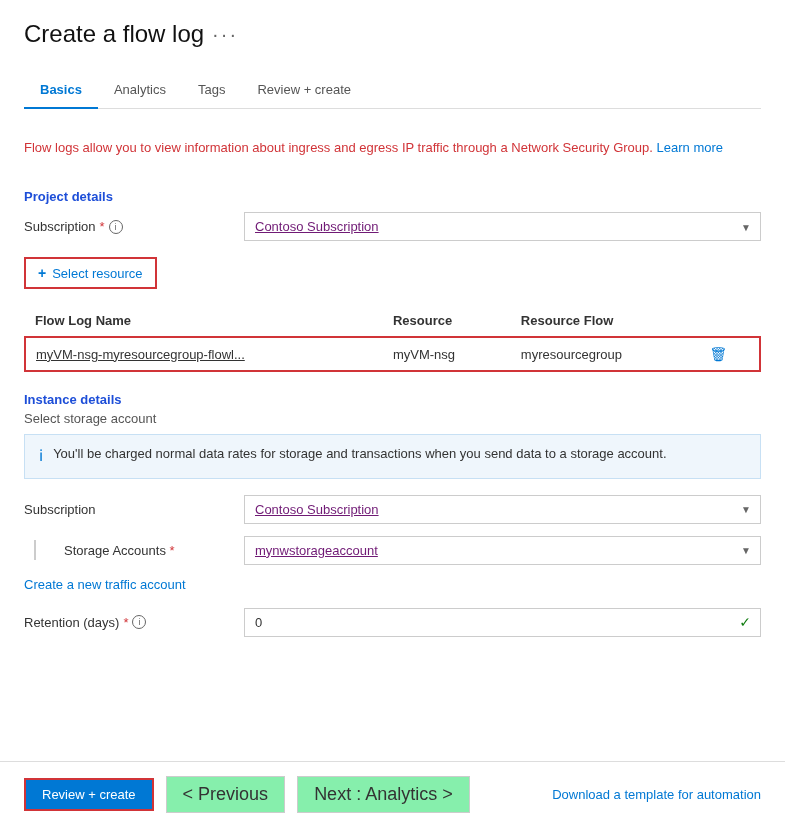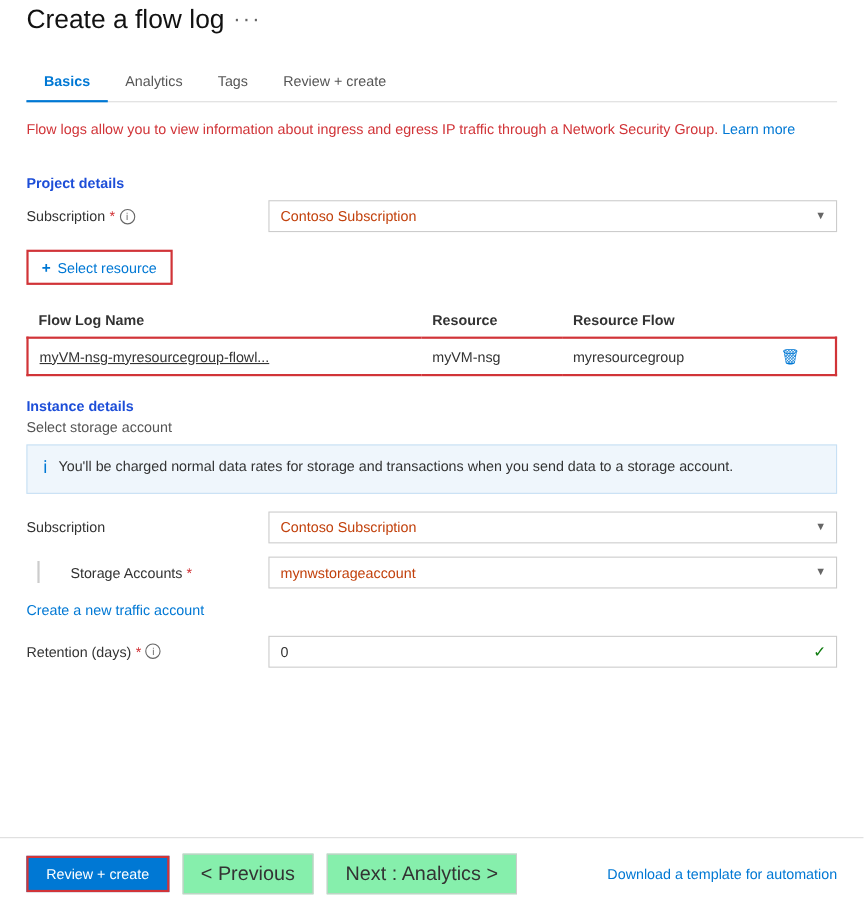--- a/index.html
+++ b/index.html
@@ -6,21 +6,21 @@
     body {
       font-family: 'Segoe UI', Arial, sans-serif;
       font-size: 13px;
       color: #333;
       background: #fff;
       width: 785px;
       min-height: 827px;
     }
 
     .page-container {
-      padding: 4px 24px 24px 24px;
+      padding: 20px 24px 24px 24px;
     }
 
     .page-title {
       font-size: 24px;
       font-weight: 300;
       color: #111;
       display: flex;
       align-items: center;
       gap: 8px;
       margin-bottom: 24px;
@@ -29,21 +29,21 @@
     .page-title-dots {
       color: #666;
       font-size: 20px;
       letter-spacing: 2px;
     }
 
     
     .tabs {
       display: flex;
       border-bottom: 1px solid #ddd;
-      margin-bottom: 16px;
+      margin-bottom: 30px;
     }
 
     .tab {
       padding: 10px 16px;
       cursor: pointer;
       font-size: 13px;
       color: #555;
       border-bottom: 2px solid transparent;
       margin-bottom: -1px;
     }
@@ -117,23 +117,24 @@
       position: relative;
       flex: 1;
     }
 
     .select-wrapper select {
       width: 100%;
       padding: 6px 32px 6px 10px;
       border: 1px solid #ccc;
       background: #fff;
       font-size: 13px;
-      color: #c2410c;
+      color: #701a75;
       appearance: none;
       cursor: pointer;
+      text-decoration: underline;
     }
 
     .select-chevron {
       position: absolute;
       right: 10px;
       top: 50%;
       transform: translateY(-50%);
       pointer-events: none;
       color: #666;
       font-size: 10px;

